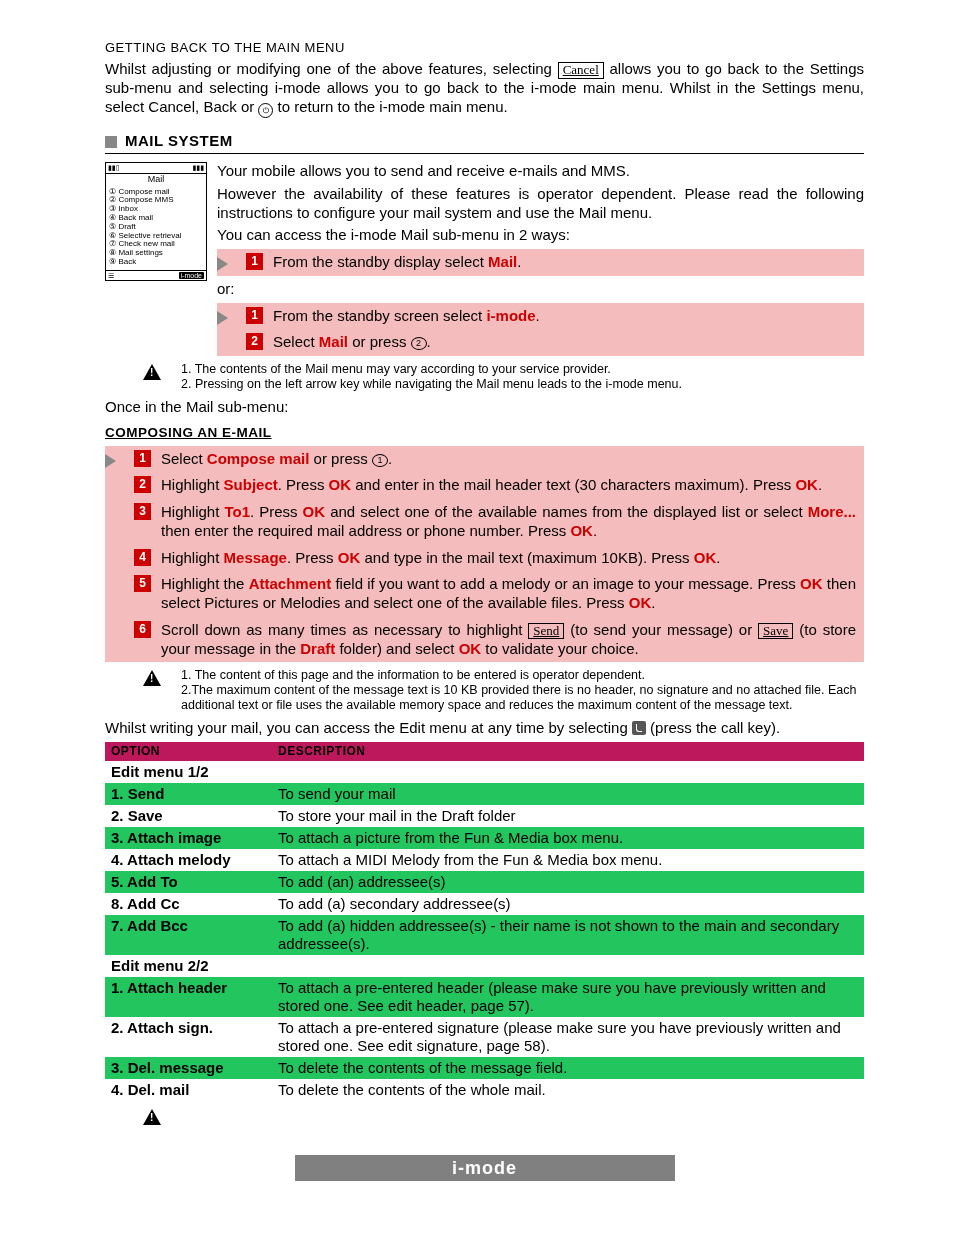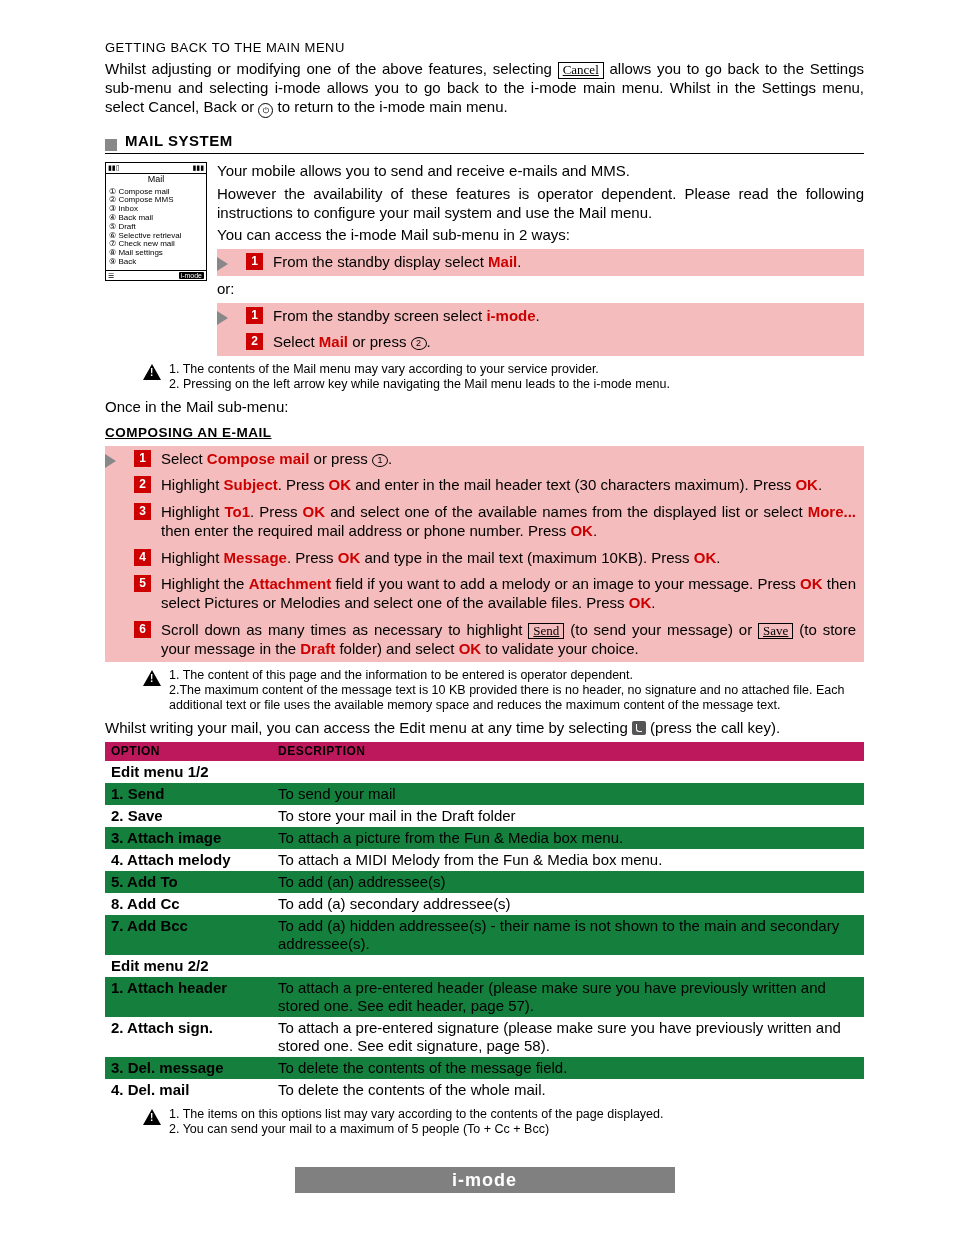--- a/index.html
+++ b/index.html
@@ -13,21 +13,21 @@
     line-height: 1.25;
   }
   .smallcaps {
     text-transform: uppercase;
     font-variant: small-caps;
     letter-spacing: 0.5px;
     font-size: 13px;
   }
   .section-heading-row {
     display: flex;
-    align-items: flex-end;
+    align-items: center;
     border-bottom: 1px solid #000;
     margin-top: 14px;
     padding-bottom: 2px;
   }
   .section-heading-row .sq {
     width: 12px;
     height: 12px;
     background: #888;
     margin-right: 8px;
   }
@@ -114,21 +114,21 @@
   }
   .power-icon {
     display: inline-flex;
     align-items: center; justify-content: center;
     width: 13px; height: 13px;
     border: 1px solid #000;
     border-radius: 50%;
     font-size: 8px;
     vertical-align: -1px;
   }
-  .warn-row { display: flex; gap: 8px; margin: 6px 0 6px 38px; font-size: 12.5px; line-height: 1.2; }
+  .warn-row { display: flex; gap: 20px; margin: 6px 0 6px 38px; font-size: 12.5px; line-height: 1.2; }
   .warn-icon {
     width: 0; height: 0;
     border-left: 9px solid transparent;
     border-right: 9px solid transparent;
     border-bottom: 16px solid #000;
     position: relative;
     flex: 0 0 auto;
     margin-top: 2px;
   }
   .warn-icon::after{
@@ -168,21 +168,21 @@
     text-align: left;
     padding: 2px 6px;
     font-size: 12px;
     letter-spacing: 0.5px;
   }
   table.options td {
     padding: 2px 6px;
     vertical-align: top;
     line-height: 1.2;
   }
-  table.options tr.shade td { background: #15803d; }
+  table.options tr.shade td { background: #22c55e; }
   table.options td.opt { font-weight: bold; white-space: nowrap; width: 155px;}
 
   .footer-pill {
     position: relative;
     margin: 30px auto 0 auto;
     width: 380px;
     height: 26px;
     background: #808080;
     color: #fff;
     font-weight: bold;
@@ -398,19 +398,15 @@
       </tr>
       <tr>
         <td class="opt">4. Del. mail</td>
         <td>To delete the contents of the whole mail.</td>
       </tr>
     </tbody>
 </table>
 
 <div class="warn-row">
   <span class="warn-icon"></span>
-  <span>
-    <span>1. The items on this options list may vary according to the contents of the page displayed.</span><br>
-    <span>2. You can send your mail to a maximum of 5 people (To + Cc + Bcc)</span>
-  </span>
 </div>
 
 <div class="footer-pill">i-mode</div>
 
 </body></html>

